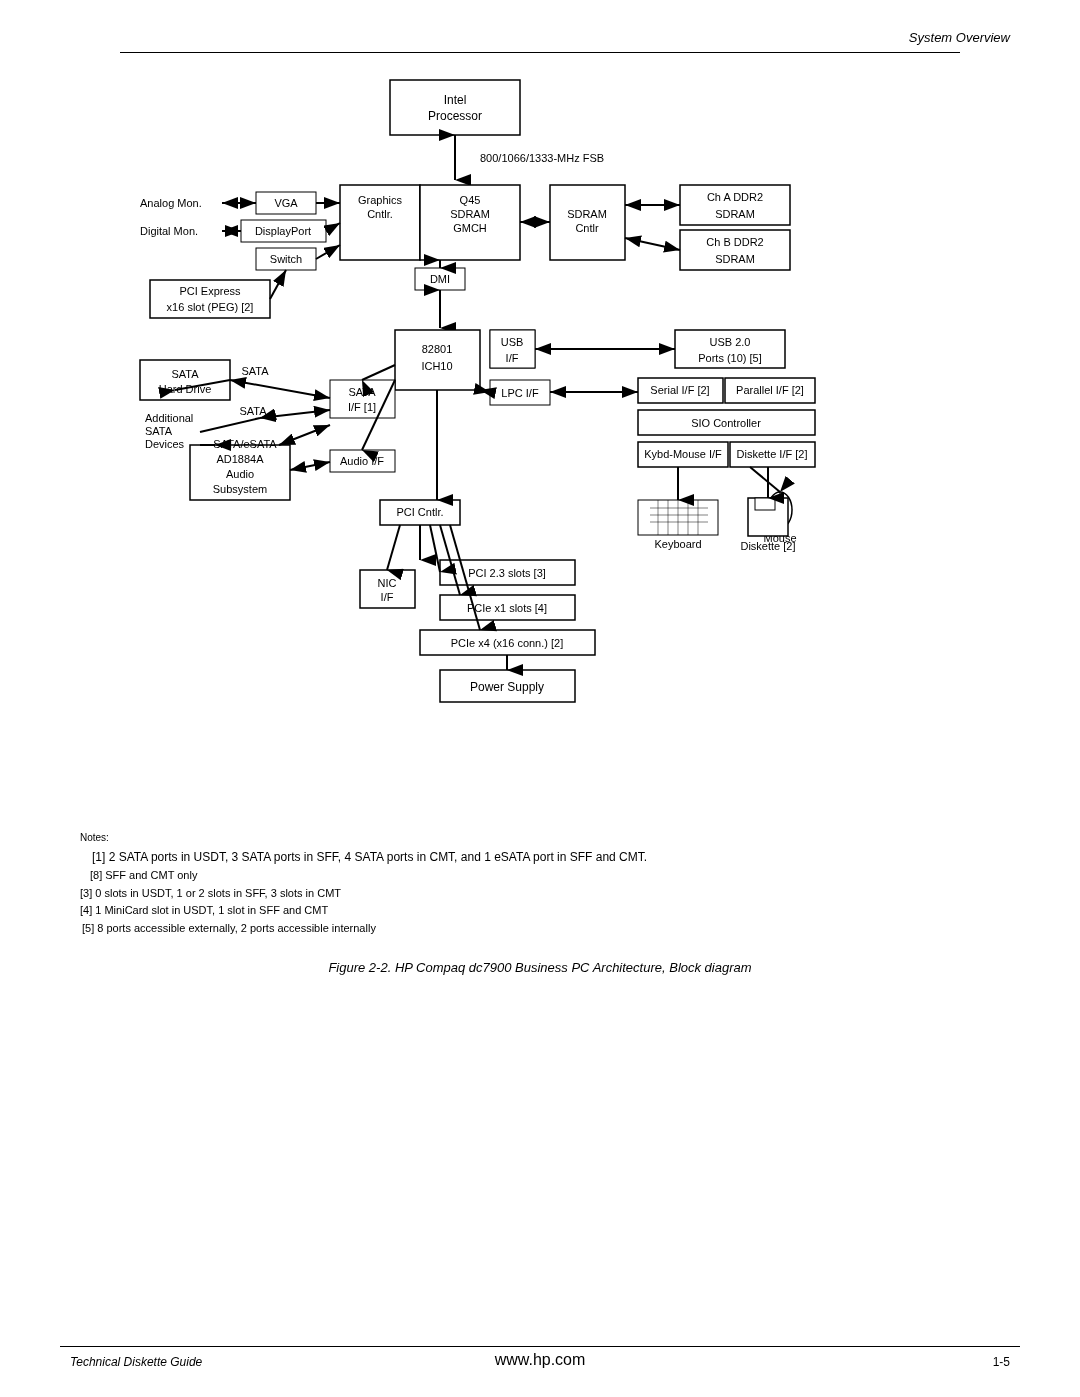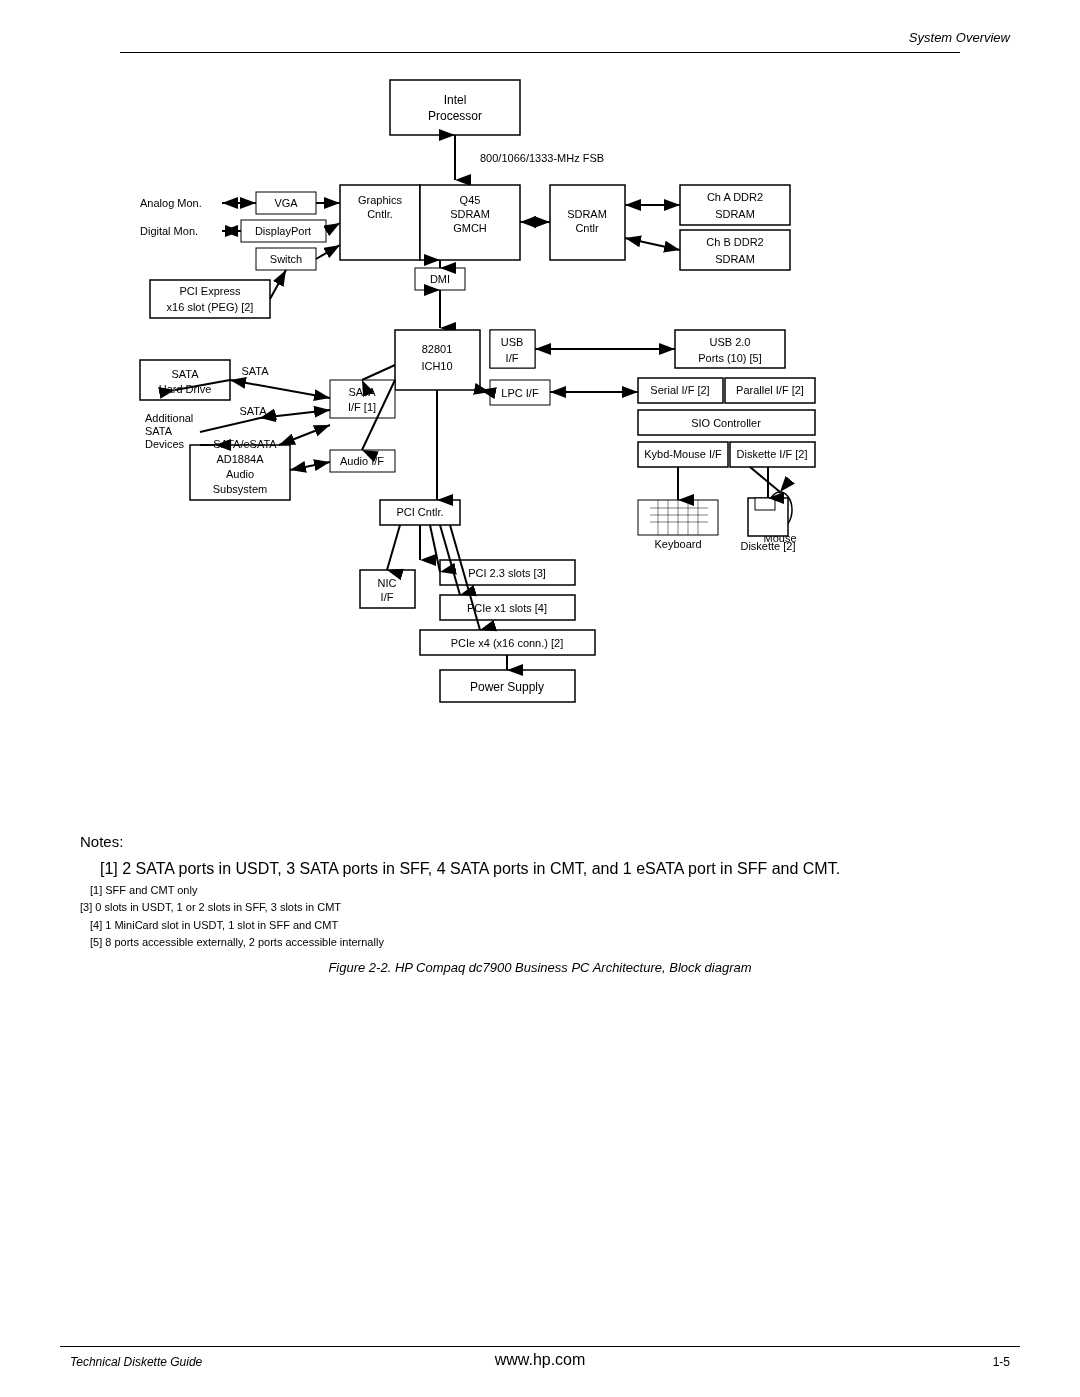--- a/index.html
+++ b/index.html
@@ -297,26 +297,26 @@
 
       <rect x="380" y="600" width="135" height="32" fill="white" stroke="black" stroke-width="1.5"></rect>
       <text x="447" y="621" text-anchor="middle" font-size="12" font-family="Arial">Power Supply</text>
 
       <line x1="447" y1="585" x2="447" y2="600" stroke="black" stroke-width="2" marker-end="url(#arrowhead-down)"></line>
 
     </svg>
   </div>
 
   <div class="notes-section" style="position:absolute;top:830px;left:80px;right:80px;">
-    <div style="font-size:15px;margin-bottom:2px;">Notes:</div>
-    <div style="font-size:16px;margin-left:20px;">[1] 2 SATA ports in USDT, 3 SATA ports in SFF, 4 SATA ports in CMT, and 1 eSATA port in SFF and CMT.</div>
-    <div style="font-size:11px;margin-left:10px;">[1] SFF and CMT only</div>
+    <div style="font-size:10px;margin-bottom:2px;">Notes:</div>
+    <div style="font-size:12px;margin-left:12px;">[1] 2 SATA ports in USDT, 3 SATA ports in SFF, 4 SATA ports in CMT, and 1 eSATA port in SFF and CMT.</div>
+    <div style="font-size:11px;margin-left:10px;">[8] SFF and CMT only</div>
     <div style="font-size:11px;margin-left:0;">[3] 0 slots in USDT, 1 or 2 slots in SFF, 3 slots in CMT</div>
-    <div style="font-size:11px;margin-left:10px;">[4] 1 MiniCard slot in USDT, 1 slot in SFF and CMT</div>
-    <div style="font-size:11px;margin-left:10px;">[5] 8 ports accessible externally, 2 ports accessible internally</div>
+    <div style="font-size:11px;margin-left:0;">[4] 1 MiniCard slot in USDT, 1 slot in SFF and CMT</div>
+    <div style="font-size:11px;margin-left:2px;">[5] 8 ports accessible externally, 2 ports accessible internally</div>
   </div>
 
   <div style="position:absolute;top:960px;left:60px;right:60px;text-align:center;">
     <span style="font-style:italic;font-size:13px;">Figure 2-2. HP Compaq dc7900 Business PC Architecture, Block diagram</span>
   </div>
 
   <div class="footer-line"></div>
   <div class="footer-left">Technical Diskette Guide</div>
   <div class="footer-center">www.hp.com</div>
   <div class="footer-right">1-5</div>

